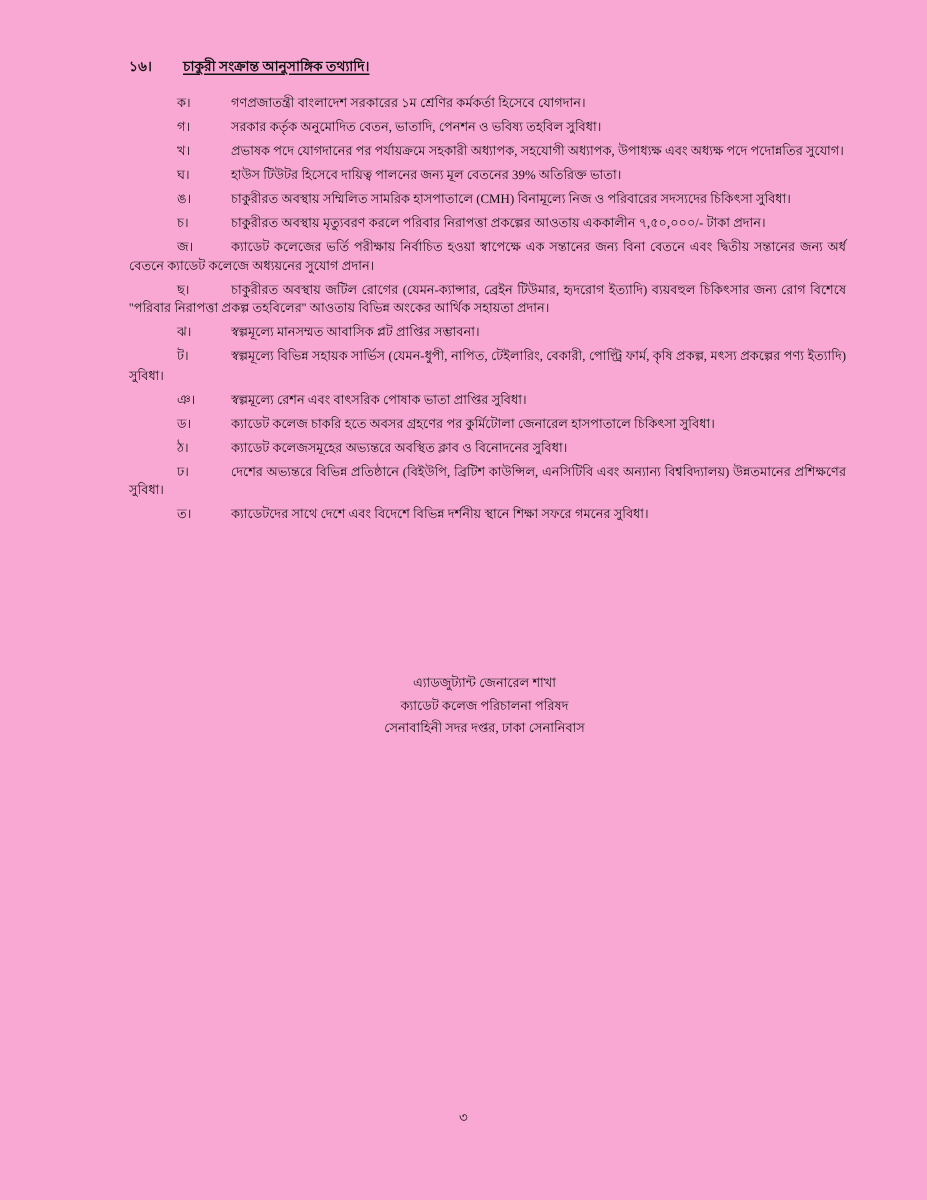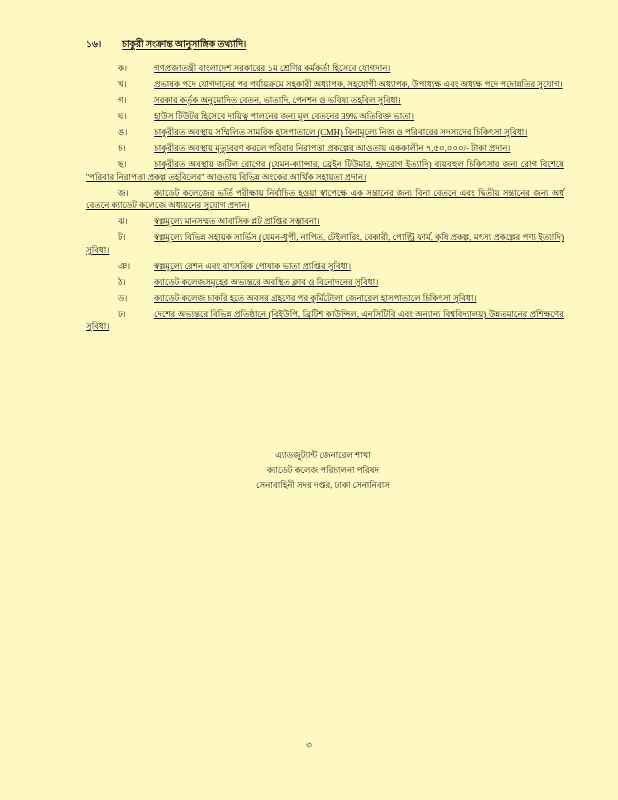--- a/index.html
+++ b/index.html
@@ -13,21 +13,21 @@
     font-family: "Liberation Serif", "DejaVu Serif", serif;
     color: #111111;
     -webkit-font-smoothing: antialiased;
   }
 
   #page {
     position: relative;
     width: 618px;
     height: 800px;
     margin: 0 auto;
-    background: #fef9c3;
+    background: #f9a8d4;
     overflow: hidden;
     box-sizing: border-box;
   }
 
   
   .section-heading {
     position: absolute;
     left: 86px;
     top: 38px;
     right: 60px;
@@ -47,21 +47,20 @@
     text-underline-offset: 2px;
     text-align: right;
   }
 
   
   .clause-list {
     position: absolute;
     left: 86px;
     top: 62px;
     width: 478px;
-    text-decoration: underline;
   }
 
   .clause {
     display: flex;
     align-items: flex-start;
     font-size: 8.6px;
     line-height: 1.45;
     margin-bottom: 3.6px;
     text-align: justify;
   }
@@ -136,72 +135,75 @@
     <span class="sec-title">চাকুরী সংক্রান্ত আনুসাঙ্গিক তথ্যাদি।</span>
   </div>
 
   <div class="clause-list">
 
     <div class="clause wrap-full">
       <span class="marker">ক।</span><span class="clause-body">গণপ্রজাতন্ত্রী বাংলাদেশ সরকারের ১ম শ্রেণির কর্মকর্তা হিসেবে যোগদান।</span>
     </div>
 
     <div class="clause wrap-full">
+      <span class="marker">গ।</span><span class="clause-body">সরকার কর্তৃক অনুমোদিত বেতন, ভাতাদি, পেনশন ও ভবিষ্য তহবিল সুবিধা।</span>
+    </div>
+
+    <div class="clause wrap-full">
       <span class="marker">খ।</span><span class="clause-body">প্রভাষক পদে যোগদানের পর পর্যায়ক্রমে সহকারী অধ্যাপক, সহযোগী অধ্যাপক, উপাধ্যক্ষ এবং অধ্যক্ষ পদে পদোন্নতির সুযোগ।</span>
     </div>
 
     <div class="clause wrap-full">
-      <span class="marker">গ।</span><span class="clause-body">সরকার কর্তৃক অনুমোদিত বেতন, ভাতাদি, পেনশন ও ভবিষ্য তহবিল সুবিধা।</span>
-    </div>
-
-    <div class="clause wrap-full">
       <span class="marker">ঘ।</span><span class="clause-body">হাউস টিউটর হিসেবে দায়িত্ব পালনের জন্য মূল বেতনের 39% অতিরিক্ত ভাতা।</span>
     </div>
 
     <div class="clause wrap-full">
       <span class="marker">ঙ।</span><span class="clause-body">চাকুরীরত অবস্থায় সম্মিলিত সামরিক হাসপাতালে (CMH) বিনামূল্যে নিজ ও পরিবারের সদস্যদের চিকিৎসা সুবিধা।</span>
     </div>
 
     <div class="clause wrap-full">
       <span class="marker">চ।</span><span class="clause-body">চাকুরীরত অবস্থায় মৃত্যুবরণ করলে পরিবার নিরাপত্তা প্রকল্পের আওতায় এককালীন ৭,৫০,০০০/- টাকা প্রদান।</span>
     </div>
 
     <div class="clause wrap-full">
+      <span class="marker">জ।</span><span class="clause-body">ক্যাডেট কলেজের ভর্তি পরীক্ষায় নির্বাচিত হওয়া স্বাপেক্ষে এক সন্তানের জন্য বিনা বেতনে এবং দ্বিতীয় সন্তানের জন্য অর্ধ বেতনে ক্যাডেট কলেজে অধ্যয়নের সুযোগ প্রদান।</span>
+    </div>
+
+    <div class="clause wrap-full">
       <span class="marker">ছ।</span><span class="clause-body">চাকুরীরত অবস্থায় জটিল রোগের (যেমন-ক্যান্সার, ব্রেইন টিউমার, হৃদরোগ ইত্যাদি) ব্যয়বহুল চিকিৎসার জন্য রোগ বিশেষে ''পরিবার নিরাপত্তা প্রকল্প তহবিলের'' আওতায় বিভিন্ন অংকের আর্থিক সহায়তা প্রদান।</span>
     </div>
 
     <div class="clause wrap-full">
-      <span class="marker">জ।</span><span class="clause-body">ক্যাডেট কলেজের ভর্তি পরীক্ষায় নির্বাচিত হওয়া স্বাপেক্ষে এক সন্তানের জন্য বিনা বেতনে এবং দ্বিতীয় সন্তানের জন্য অর্ধ বেতনে ক্যাডেট কলেজে অধ্যয়নের সুযোগ প্রদান।</span>
-    </div>
-
-    <div class="clause wrap-full">
       <span class="marker">ঝ।</span><span class="clause-body">স্বল্পমূল্যে মানসম্মত আবাসিক প্লট প্রাপ্তির সম্ভাবনা।</span>
     </div>
 
     <div class="clause wrap-full">
       <span class="marker">ট।</span><span class="clause-body">স্বল্পমূল্যে বিভিন্ন সহায়ক সার্ভিস (যেমন-ধুপী, নাপিত, টেইলারিং, বেকারী, পোল্ট্রি ফার্ম, কৃষি প্রকল্প, মৎস্য প্রকল্পের পণ্য ইত্যাদি) সুবিধা।</span>
     </div>
 
     <div class="clause wrap-full">
       <span class="marker">ঞ।</span><span class="clause-body">স্বল্পমূল্যে রেশন এবং বাৎসরিক পোষাক ভাতা প্রাপ্তির সুবিধা।</span>
     </div>
 
     <div class="clause wrap-full">
+      <span class="marker">ড।</span><span class="clause-body">ক্যাডেট কলেজ চাকরি হতে অবসর গ্রহণের পর কুর্মিটোলা জেনারেল হাসপাতালে চিকিৎসা সুবিধা।</span>
+    </div>
+
+    <div class="clause wrap-full">
       <span class="marker">ঠ।</span><span class="clause-body">ক্যাডেট কলেজসমূহের অভ্যন্তরে অবস্থিত ক্লাব ও বিনোদনের সুবিধা।</span>
     </div>
 
     <div class="clause wrap-full">
-      <span class="marker">ড।</span><span class="clause-body">ক্যাডেট কলেজ চাকরি হতে অবসর গ্রহণের পর কুর্মিটোলা জেনারেল হাসপাতালে চিকিৎসা সুবিধা।</span>
-    </div>
-
-    <div class="clause wrap-full">
       <span class="marker">ঢ।</span><span class="clause-body">দেশের অভ্যন্তরে বিভিন্ন প্রতিষ্ঠানে (বিইউপি, ব্রিটিশ কাউন্সিল, এনসিটিবি এবং অন্যান্য বিশ্ববিদ্যালয়) উন্নতমানের প্রশিক্ষণের সুবিধা।</span>
     </div>
 
 
+    <div class="clause wrap-full">
+      <span class="marker">ত।</span><span class="clause-body">ক্যাডেটদের সাথে দেশে এবং বিদেশে বিভিন্ন দর্শনীয় স্থানে শিক্ষা সফরে গমনের সুবিধা।</span>
+    </div>
 
   </div>
 
   <div class="footer-block">
     <span class="footer-line">এ্যাডজুট্যান্ট জেনারেল শাখা</span>
     <span class="footer-line">ক্যাডেট কলেজ পরিচালনা পরিষদ</span>
     <span class="footer-line">সেনাবাহিনী সদর দপ্তর, ঢাকা সেনানিবাস</span>
   </div>
 
   <div class="page-number">৩</div>

